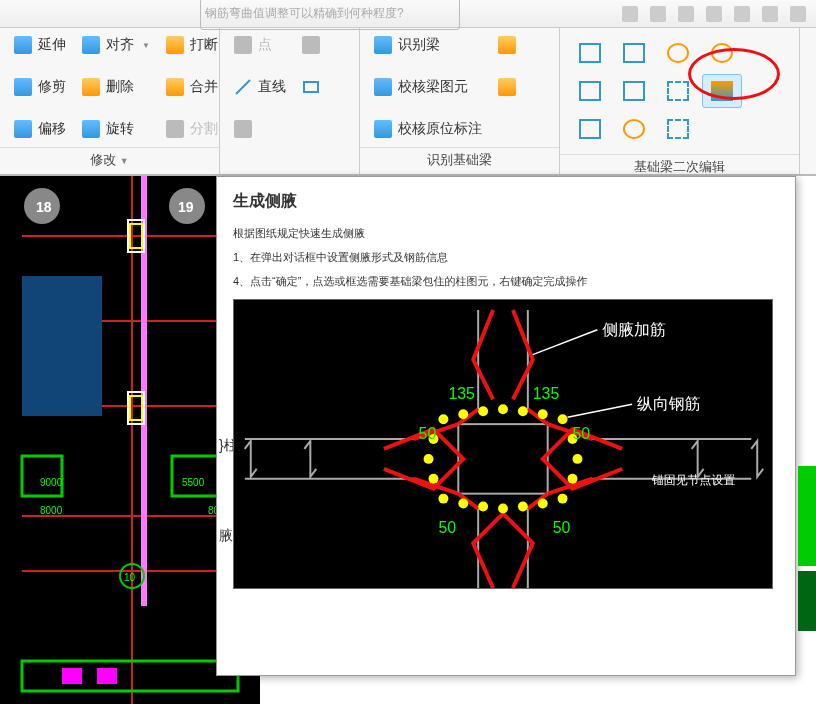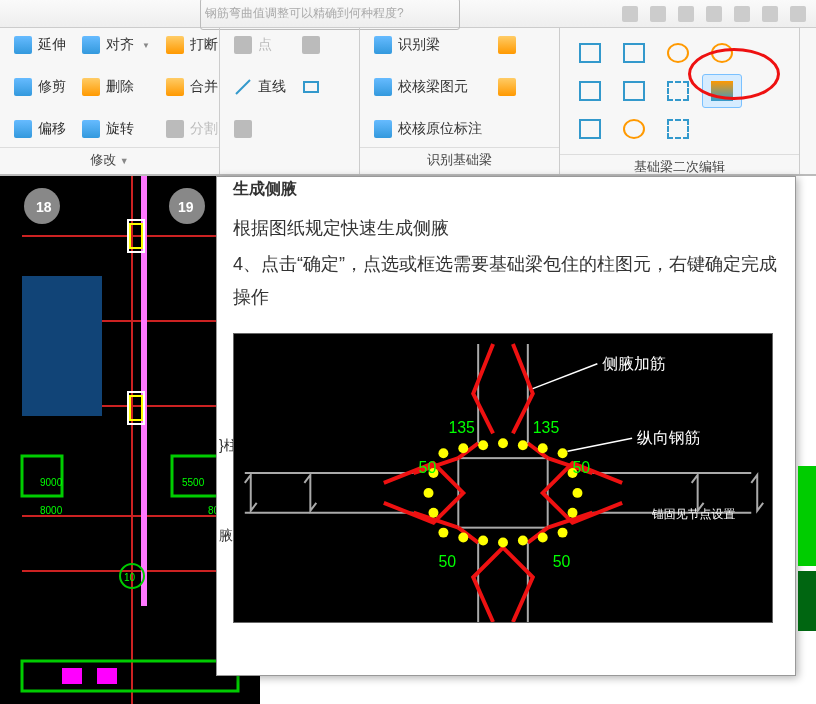--- a/index.html
+++ b/index.html
@@ -39,24 +39,24 @@
   .sic-d { border: 2px dashed #39c; }
   
   
   .red-ellipse { position: absolute; left: 688px; top: 48px; width: 92px; height: 52px; border: 3px solid #e11; border-radius: 50%; pointer-events: none; }
   
   
   .workspace { position: relative; height: 528px; background: #fff; display: flex; }
   .drawing { width: 260px; height: 100%; background: #000; position: relative; overflow: hidden; }
   
   
-  .tooltip { position: absolute; left: 216px; top: 0; width: 580px; height: 500px; background: #fff; border: 1px solid #999; box-shadow: 2px 2px 8px rgba(0,0,0,.3); padding: 2px 16px; }
+  .tooltip { position: absolute; left: 216px; top: 0; width: 580px; height: 500px; background: #fff; border: 1px solid #999; box-shadow: 2px 2px 8px rgba(0,0,0,.3); padding: 14px 16px; }
   .tooltip h3 { font-size: 16px; font-weight: bold; margin-bottom: 12px; }
-  .tooltip p { font-size: 18px; line-height: 1.8; margin-bottom: 4px; }
-  .tt-img { margin-top: 20px; border: 1px solid #666; width: 540px; height: 290px; background: #000; position: relative; }
+  .tooltip p { font-size: 11px; line-height: 1.8; margin-bottom: 4px; }
+  .tt-img { margin-top: 8px; border: 1px solid #666; width: 540px; height: 290px; background: #000; position: relative; }
   
   
   .tt-img svg { width: 100%; height: 100%; }
   .dot { fill: #ff0; }
   .redln { stroke: #e11; stroke-width: 4; fill: none; }
   .wln { stroke: #aaa; stroke-width: 2; fill: none; }
   .lbl { fill: #fff; font-size: 16px; font-family: sans-serif; }
   .lblg { fill: #0f0; font-size: 16px; }
   
   
@@ -274,20 +274,21 @@
       <text x="18" y="310" class="gtxt">9000</text>
       <text x="160" y="310" class="gtxt">5500</text>
       <text x="18" y="338" class="gtxt">8000</text>
       <text x="186" y="338" class="gtxt">8000</text>
     </svg>
   </div>
 
   <div class="tooltip">
     <h3>生成侧腋</h3>
     <p>根据图纸规定快速生成侧腋</p>
+    <p>1、在弹出对话框中设置侧腋形式及钢筋信息</p>
     <p>4、点击“确定”，点选或框选需要基础梁包住的柱图元，右键确定完成操作</p>
 
     <div style="position:absolute; left:2px; top:260px; font-size:14px;">}柱</div>
     <div style="position:absolute; left:2px; top:350px; font-size:14px;">腋。</div>
 
     <div class="tt-img">
       <svg viewBox="0 0 540 290">
 
         <path class="wln" d="M 10 140 L 180 140 M 10 180 L 180 180 M 360 140 L 520 140 M 360 180 L 520 180"></path>
         <path class="wln" d="M 245 10 L 245 110 M 295 10 L 295 110 M 245 210 L 245 290 M 295 210 L 295 290"></path>

